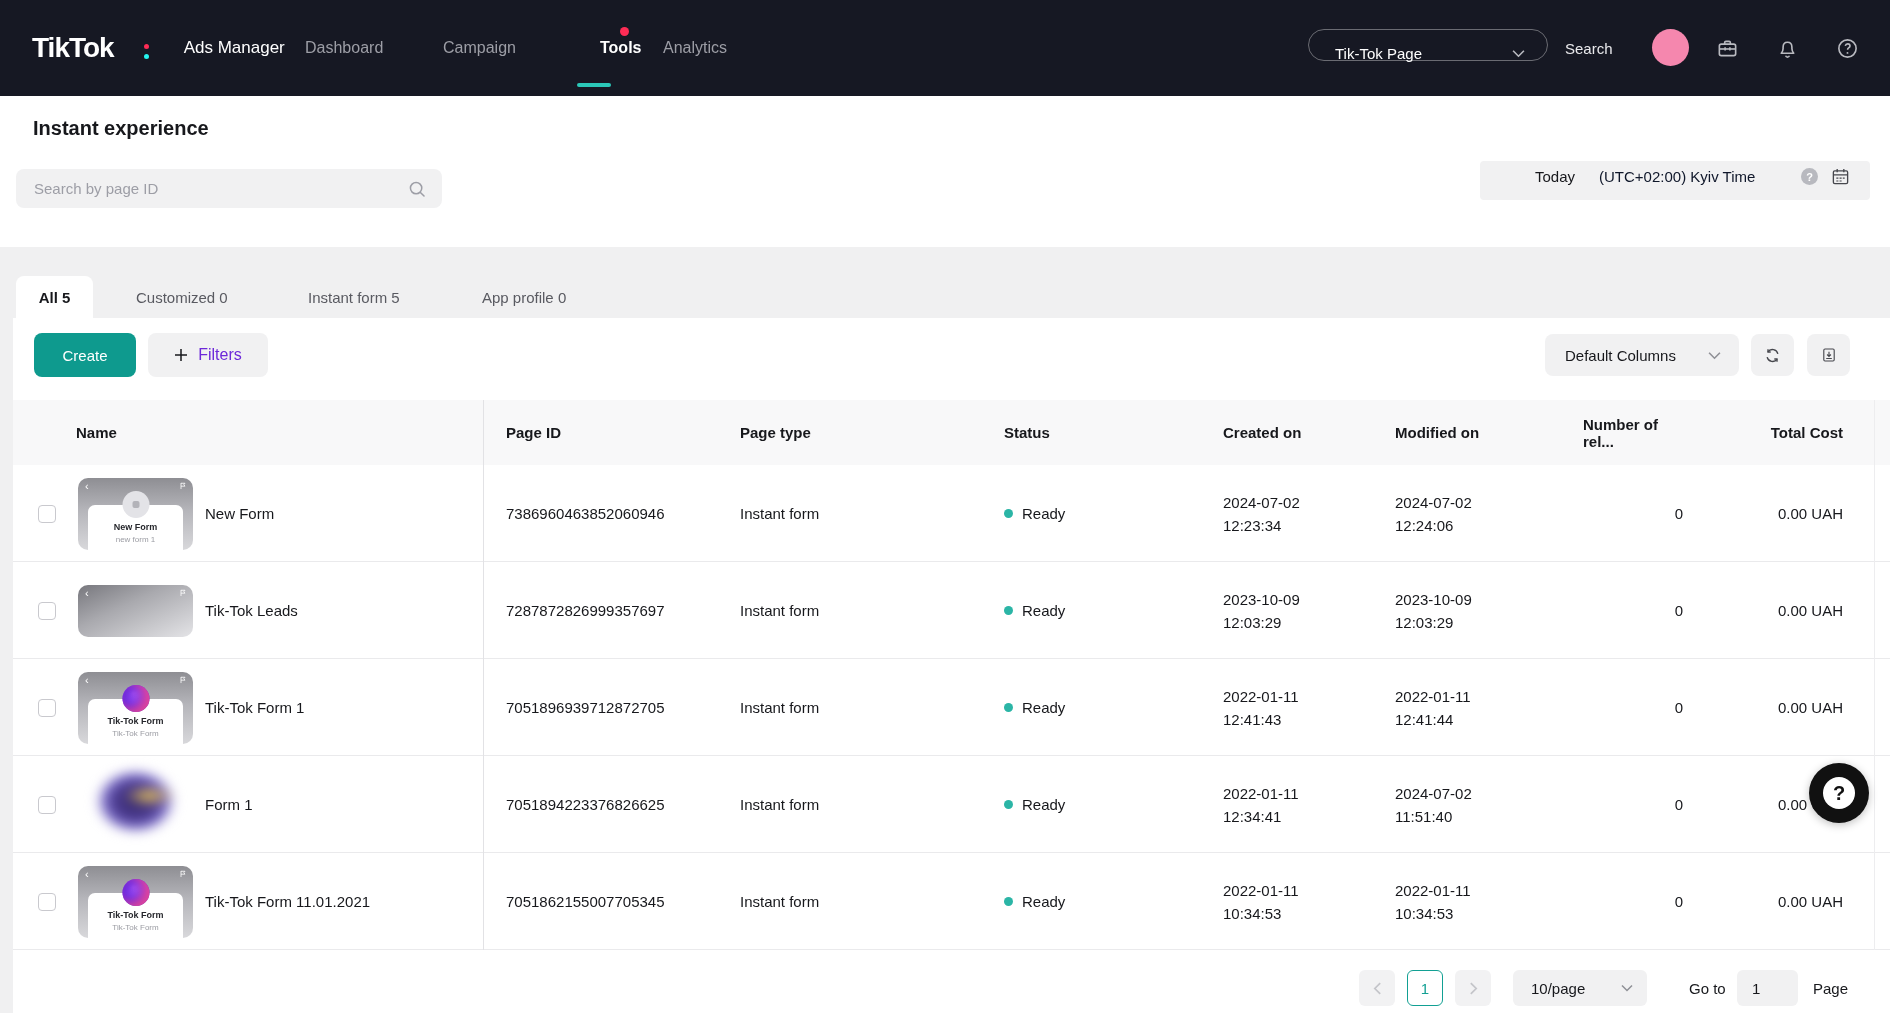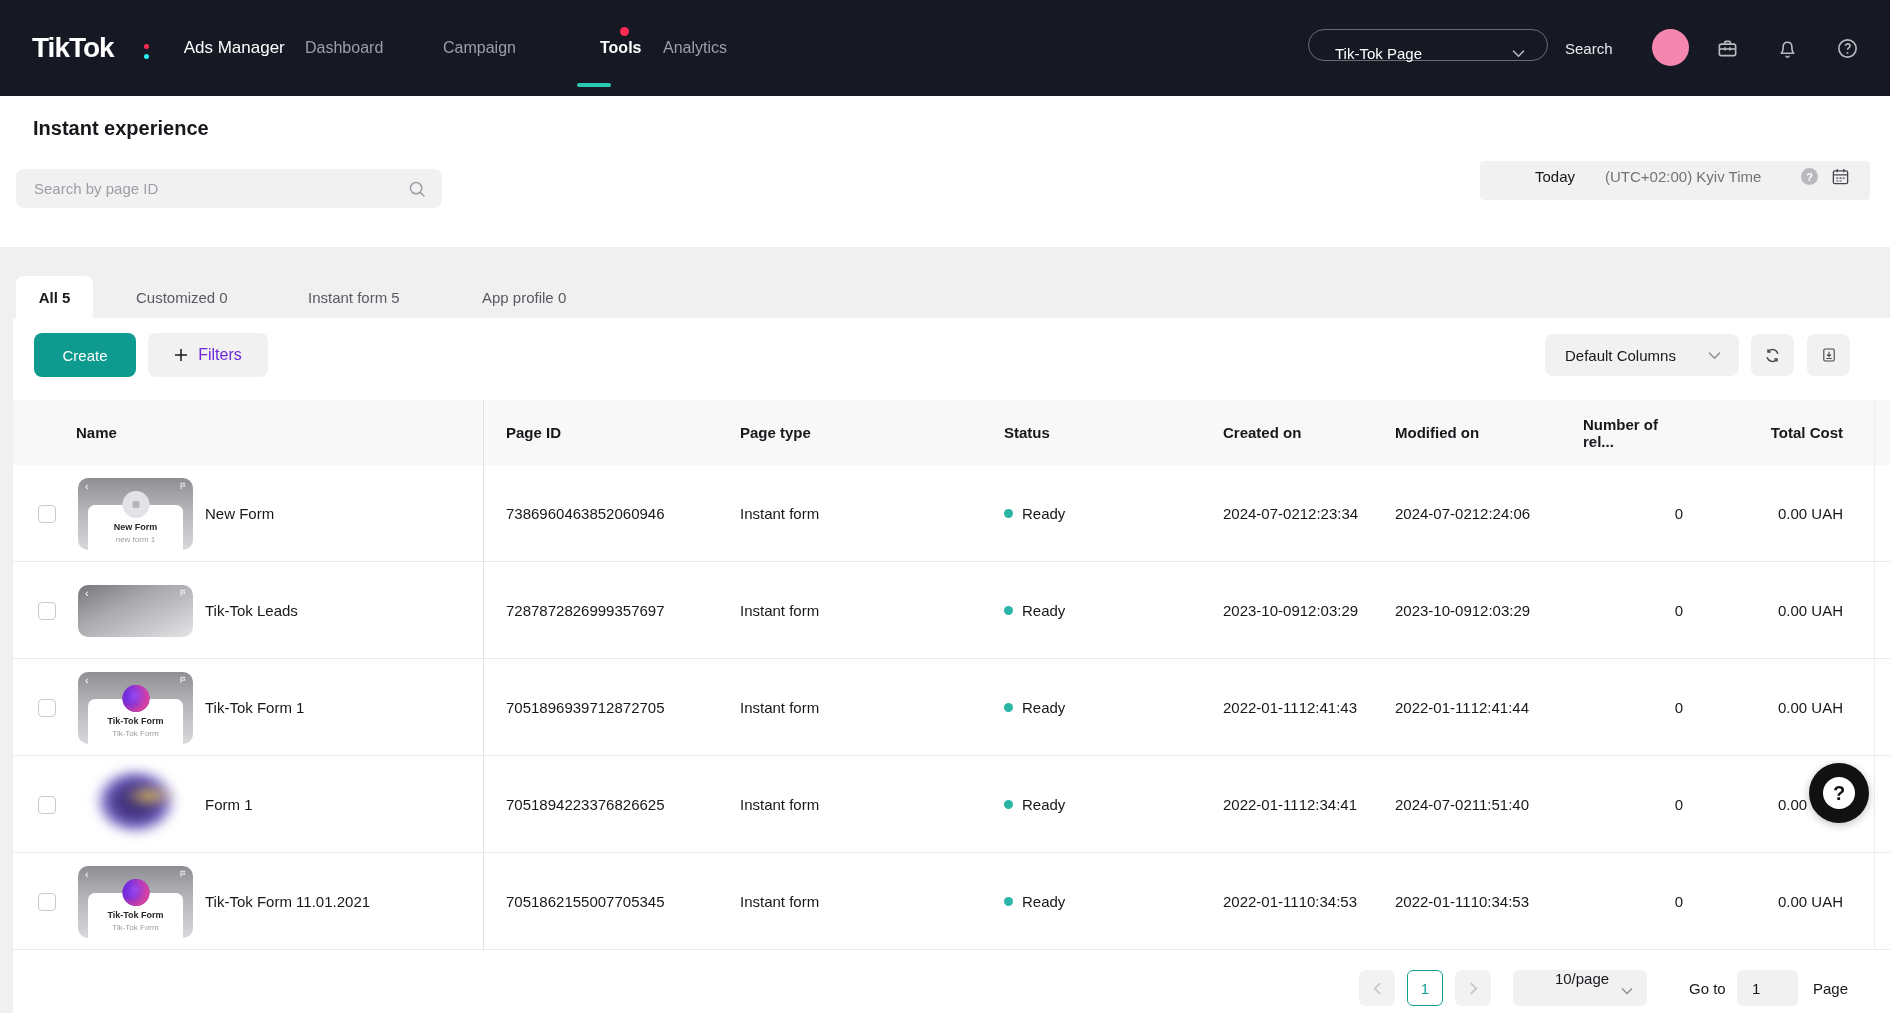--- a/index.html
+++ b/index.html
@@ -25,21 +25,21 @@
   .avatar { position:absolute; left:1652px; top:29px; width:37px; height:37px; border-radius:50%; background:#f587ae; cursor:pointer; }
   .nav-ic { position:absolute; top:0; height:96px; display:flex; align-items:center; cursor:pointer; }
 
   
   .page-title { position:absolute; left:33px; top:117px; font-size:20px; font-weight:bold; color:#17181c; }
   .searchbox { position:absolute; left:16px; top:169px; width:426px; height:39px; background:#f1f1f2; border-radius:8px; display:flex; align-items:center; padding:0 16px 0 18px; }
   .searchbox input { flex:1; border:none; outline:none; background:transparent; font-size:15px; color:#17181c; font-family:"Liberation Sans",sans-serif; }
   .searchbox input::placeholder { color:#9d9ea6; }
   .datebar { position:absolute; left:1480px; top:161px; width:390px; height:39px; background:#f1f1f2; border-radius:4px; display:flex; align-items:center; padding:0 20px 8px 55px; cursor:pointer; }
   .datebar .today { font-size:15px; color:#17181c; }
-  .datebar .tz { font-size:15px; color:#737373; margin-left:30px; }
+  .datebar .tz { font-size:15px; color:#0f172a; margin-left:24px; }
   .q-filled { width:17px; height:17px; border-radius:50%; background:#b8b9bf; color:#fff; font-size:11px; font-weight:bold; display:flex; align-items:center; justify-content:center; margin-left:auto; }
   .datebar .cal { margin-left:13px; display:flex; }
 
   
   .tabstrip { position:absolute; left:0; top:247px; width:1890px; height:71px; background:#f0f0f1; }
   .tab-active { position:absolute; left:16px; bottom:0; width:77px; height:42px; background:#fff; border-radius:8px 8px 0 0; display:flex; align-items:center; justify-content:center; font-size:15px; font-weight:bold; color:#17181c; cursor:pointer; }
   .tab { position:absolute; bottom:0; height:42px; display:flex; align-items:center; font-size:15px; color:#595a61; cursor:pointer; }
 
   
   .btn-create { position:absolute; left:34px; top:333px; width:102px; height:44px; background:#0e9a8e; border:none; border-radius:8px; color:#fff; font-size:15px; font-family:"Liberation Sans",sans-serif; cursor:pointer; }
@@ -61,21 +61,21 @@
   .col-status{ left:991px; }
   .col-created { left:1210px; }
   .col-modified{ left:1382px; }
   .col-rel   { left:1570px; width:100px; justify-content:flex-end; }
   .col-total { left:1680px; width:150px; justify-content:flex-end; }
   .rc-check { left:25px; }
   .rc-thumb { left:65px; }
   .rc-name  { left:192px; }
   .checkbox { width:18px; height:18px; border:1.5px solid #c9c9ce; border-radius:4px; background:#fff; cursor:pointer; }
   .status-dot { width:9px; height:9px; border-radius:50%; background:#2bb5a6; margin-right:9px; }
-  .dates { display:flex; justify-content:center; line-height:23px; }
+  .dates { display:flex; flex-direction:column; justify-content:center; line-height:23px; }
   .vline  { position:absolute; left:483px;  top:400px; width:1px; height:550px; background:#e2e2e5; }
   .vline2 { position:absolute; left:1874px; top:400px; width:1px; height:550px; background:#ededef; }
 
   
   .thumb { position:relative; width:115px; border-radius:10px; overflow:hidden; }
   .thumb .back { position:absolute; left:7px; top:3px; color:#fff; font-size:11px; line-height:11px; }
   .thumb .flagic { position:absolute; right:6px; top:4px; display:flex; }
   .thumb-form { height:72px; background:linear-gradient(180deg,#8e8e93 0%,#b5b5ba 45%,#d8d8db 100%); }
   .thumb-form .card { position:absolute; left:10px; right:10px; top:27px; bottom:0; background:#fff; border-radius:7px 7px 0 0; }
   .thumb-form .tlogo { position:absolute; left:50%; top:13px; transform:translateX(-50%); width:27px; height:27px; border-radius:50%; }
@@ -88,21 +88,21 @@
   .thumb-plain { height:52px; background:linear-gradient(155deg,#77777d 0%,#a9a9ae 40%,#e4e4e7 100%); }
   .thumb-blob { height:92px; border-radius:6px; overflow:visible;
     background:
       radial-gradient(ellipse 26px 12px at 62% 40%, rgba(224,190,90,0.95) 0%, rgba(224,190,90,0) 100%),
       radial-gradient(ellipse 44px 36px at 50% 46%, #372a6e 0%, #4a3a8e 45%, #7a6cc4 68%, rgba(182,174,226,0.45) 85%, rgba(255,255,255,0) 100%);
     filter:blur(5px); }
 
   
   .pgbtn { position:absolute; top:970px; width:36px; height:36px; border-radius:6px; background:#f2f2f3; display:flex; align-items:center; justify-content:center; color:#c4c5c9; cursor:pointer; }
   .pg-current { position:absolute; left:1407px; top:970px; width:36px; height:36px; border-radius:6px; background:#fff; border:1px solid #12a093; color:#12a093; font-size:15px; display:flex; align-items:center; justify-content:center; cursor:pointer; }
-  .pg-size { position:absolute; left:1513px; top:970px; width:134px; height:36px; border-radius:6px; background:#f1f1f2; display:flex; align-items:center; font-size:15px; color:#17181c; padding:0 14px 0 18px; cursor:pointer;flex-direction:column; }
+  .pg-size { position:absolute; left:1513px; top:970px; width:134px; height:36px; border-radius:6px; background:#f1f1f2; display:flex; align-items:center; font-size:15px; color:#17181c; padding:0 14px 0 18px; cursor:pointer; }
   .pg-size .chev { margin-left:auto; color:#8f9096; display:flex; }
   .pg-label { position:absolute; top:970px; height:36px; display:flex; align-items:center; font-size:15px; color:#17181c; }
   .pg-goto-input { position:absolute; left:1737px; top:970px; width:61px; height:36px; border-radius:6px; background:#f1f1f2; border:none; outline:none; font-size:15px; color:#17181c; padding-left:15px; font-family:"Liberation Sans",sans-serif; }
 
   
   .help-float { position:absolute; left:1809px; top:763px; width:60px; height:60px; border-radius:50%; background:#111; display:flex; align-items:center; justify-content:center; cursor:pointer; box-shadow:0 2px 8px rgba(0,0,0,0.25); }
   .help-float .inner { width:32px; height:32px; border-radius:50%; background:#fff; display:flex; align-items:center; justify-content:center; font-size:20px; font-weight:bold; color:#111; }
 </style>
 </head>
 <body>

